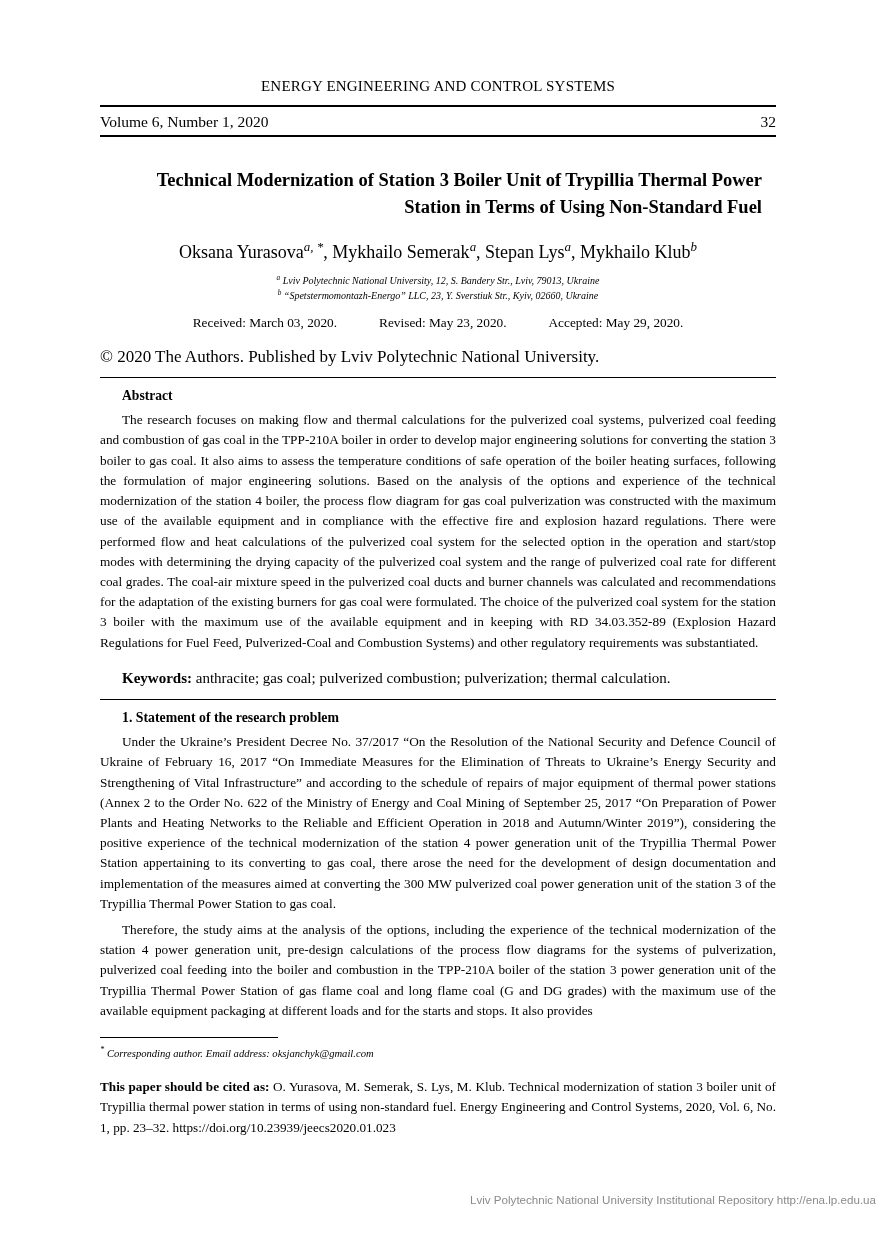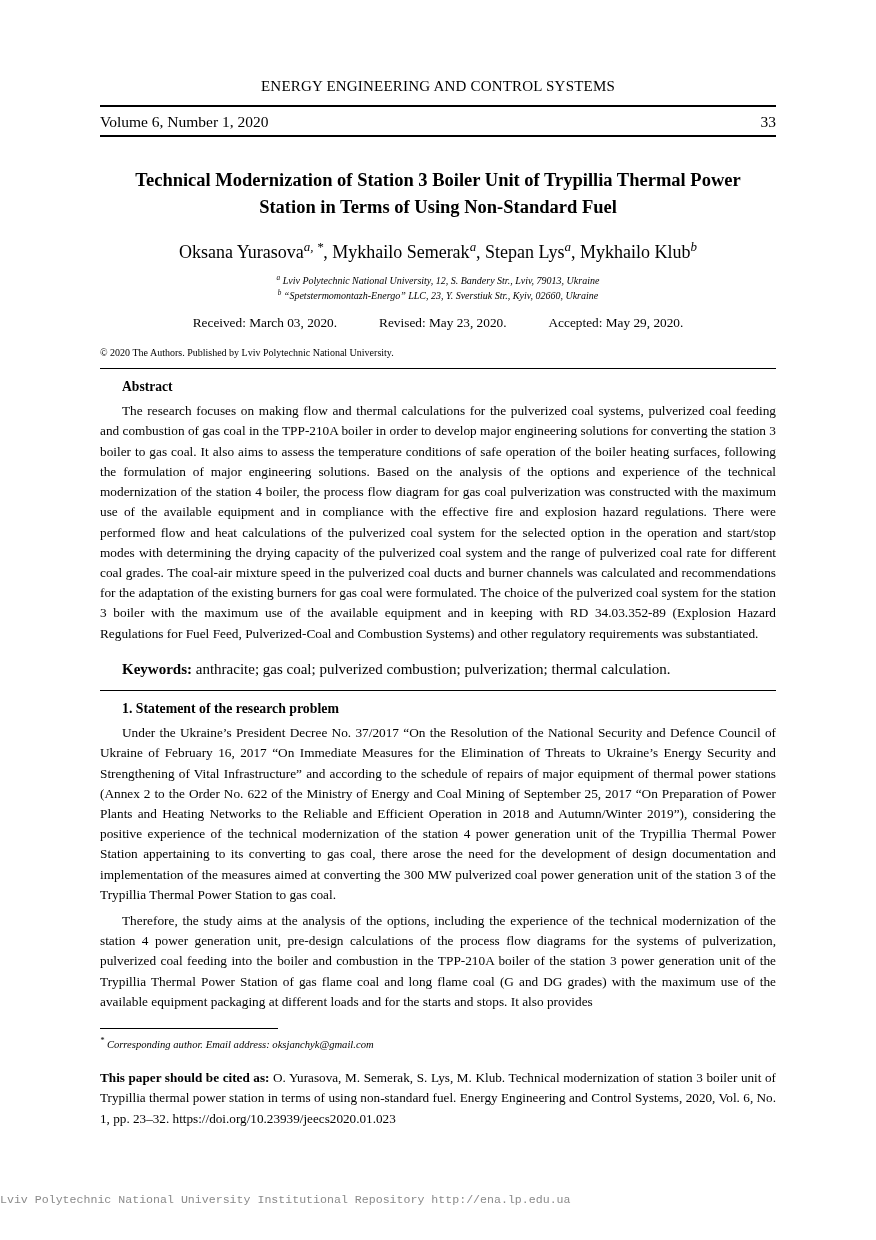--- a/index.html
+++ b/index.html
@@ -37,21 +37,21 @@
   }
   .volume-row {
     display: flex;
     justify-content: space-between;
     align-items: baseline;
     font-size: 15.5px;
     margin-top: 4px;
     margin-bottom: 4px;
   }
   .title {
-    text-align: center;
+    text-align: right;
     font-size: 18.5px;
     font-weight: bold;
     line-height: 1.45;
     margin: 30px 14px 18px 14px;
   }
   .authors {
     text-align: center;
     font-size: 18px;
     margin: 12px 0 10px 0;
   }
@@ -65,21 +65,21 @@
     font-style: italic;
     line-height: 1.5;
   }
   .dates {
     text-align: center;
     font-size: 13.3px;
     margin-top: 12px;
   }
   .dates span { margin: 0 21px; }
   .copyright {
-    font-size: 10px;
+    font-size: 17px;
     margin-top: 16px;
     text-align: left;
   }
   .section-head {
     font-size: 13.6px;
     font-weight: bold;
     margin: 0 0 6px 22px;
   }
   .abstract-body {
     font-size: 13.3px;
@@ -123,38 +123,38 @@
     line-height: 1.52;
     text-align: justify;
     margin-top: 16px;
   }
   .citation b { font-weight: bold; }
   .repo {
     position: absolute;
     left: 0;
     right: 0;
     bottom: 34px;
-    text-align: left;
-    font-family: Liberation Mono, monospace;
+    text-align: right;
+    font-family: Liberation Sans, sans-serif;
     font-size: 11.6px;
     color: #8a8a8a;
   }
 </style>
 </head>
 <body>
 
 <div class="page">
 
   <div class="journal-head">ENERGY ENGINEERING AND CONTROL SYSTEMS</div>
 
   <div class="rule-thick"></div>
 
   <div class="volume-row">
     <div>Volume 6, Number 1, 2020</div>
-    <div>33</div>
+    <div>32</div>
   </div>
 
   <div class="rule-thick"></div>
 
   <div class="title">Technical Modernization of Station 3 Boiler Unit of Trypillia Thermal Power Station in Terms of Using Non-Standard Fuel</div>
 
   <div class="authors">
     <span>Oksana Yurasova</span><sup>a, *</sup><span>, Mykhailo Semerak</span><sup>a</sup><span>, Stepan Lys</span><sup>a</sup><span>, Mykhailo Klub</span><sup>b</sup>
   </div>
 

